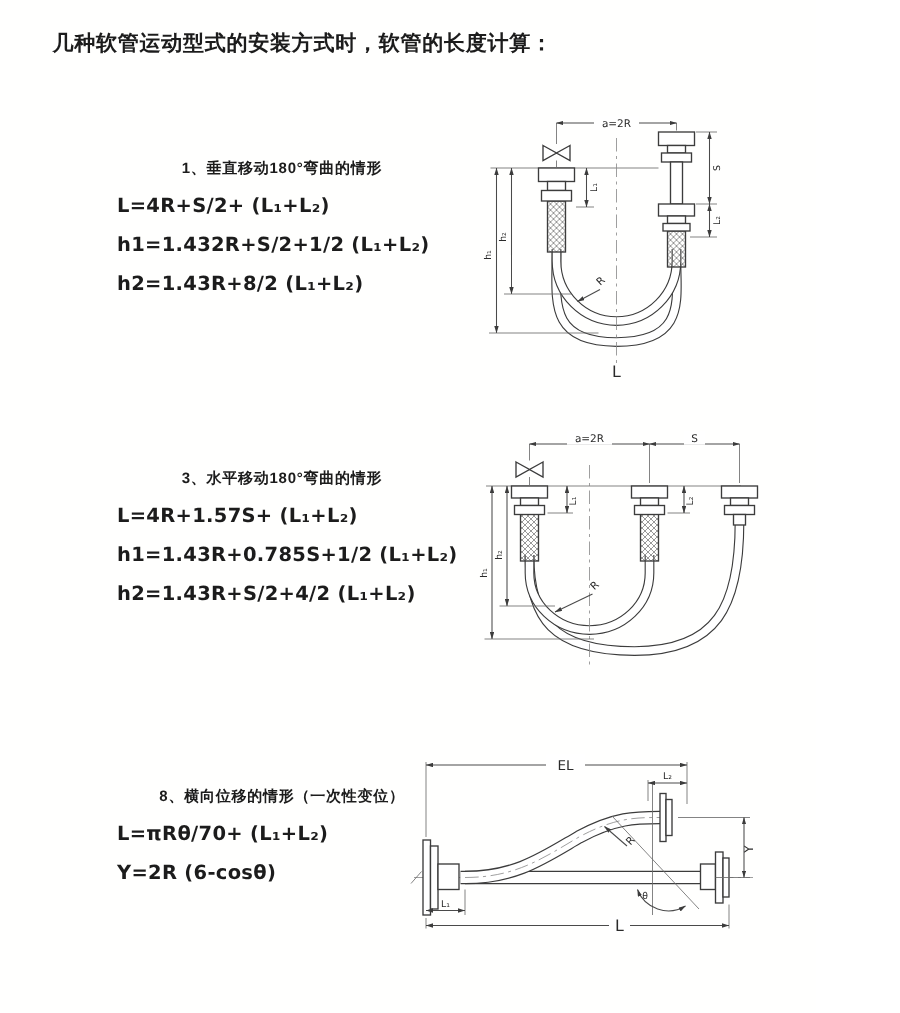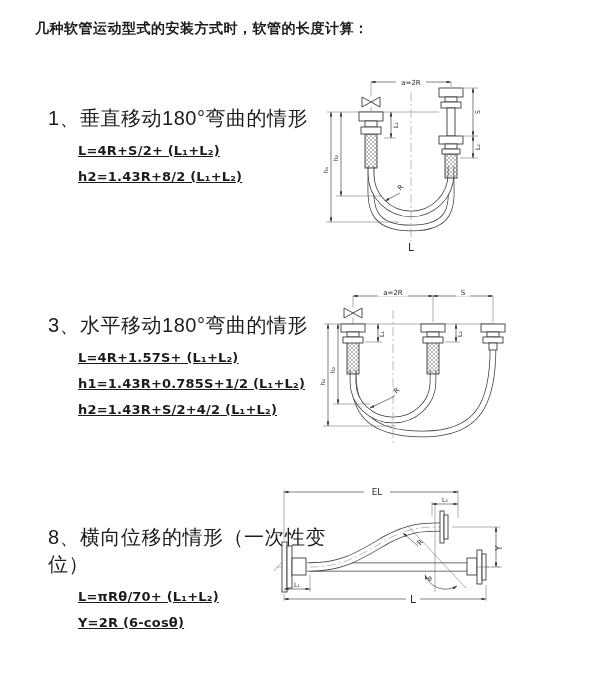--- a/index.html
+++ b/index.html
@@ -1,29 +1,29 @@
 <!DOCTYPE html>
 <html><head>
 <meta charset="utf-8">
 <style>
   html,body{margin:0;padding:0;background:#ffffff;}
   .page{position:relative;width:544px;height:675px;background:#fffffe;overflow:hidden;
         font-family:"Liberation Sans","DejaVu Sans",sans-serif;color:#1c1c1c;}
   .title{position:absolute;left:35px;top:20px;font-size:14px;font-weight:bold;letter-spacing:0.5px;}
   .sec{position:absolute;width:280px;}
-  .sec-h{font-size:20px;font-weight:normal;letter-spacing:0.5px;margin-bottom:6px;}
+  .sec-h{font-size:10px;font-weight:bold;letter-spacing:0.5px;margin-bottom:6px;text-align:center;}
   .fl{font-size:13px;font-weight:bold;padding-left:30px;line-height:26px;letter-spacing:0.2px;
-      font-family:"DejaVu Sans","Liberation Sans",sans-serif;text-decoration:underline;}
+      font-family:"DejaVu Sans","Liberation Sans",sans-serif;}
   #sec1{left:48px;top:105px;}
   #sec2{left:48px;top:312px;}
   #sec3{left:48px;top:524px;}
   .diag{position:absolute;}
   #d1{left:303px;top:72px;}
   #d2{left:298px;top:282px;}
-  #d3{left:272px;top:480px;}
+  #d3{left:272px;top:498px;}
   svg{display:block;}
   .dl{stroke:#4a4a4a;stroke-width:0.7;fill:none;}
   .xl{stroke:#6a6a6a;stroke-width:0.55;fill:none;}
   .ho{stroke:#3c3c3c;stroke-width:6.5;fill:none;}
   .hi{stroke:#ffffff;stroke-width:5;fill:none;}
   .h3o{stroke:#3c3c3c;stroke-width:9;fill:none;}
   .h3i{stroke:#ffffff;stroke-width:7.4;fill:none;}
   .ft{fill:#ffffff;stroke:#3c3c3c;stroke-width:0.9;}
   .cl{stroke:#8a8a8a;stroke-width:0.55;fill:none;stroke-dasharray:9 3 2 3;}
   .bg{fill:#ffffff;stroke:none;}
@@ -34,20 +34,21 @@
 </head>
 <body>
 
 <div class="page">
 
   <div class="title">几种软管运动型式的安装方式时，软管的长度计算：</div>
 
   <div class="sec" id="sec1">
     <div class="sec-h">1、垂直移动180°弯曲的情形</div>
     <div class="fl">L=4R+S/2+ (L₁+L₂)</div>
+    <div class="fl">h1=1.432R+S/2+1/2 (L₁+L₂)</div>
     <div class="fl">h2=1.43R+8/2 (L₁+L₂)</div>
   </div>
 
   <div class="sec" id="sec2">
     <div class="sec-h">3、水平移动180°弯曲的情形</div>
     <div class="fl">L=4R+1.57S+ (L₁+L₂)</div>
     <div class="fl">h1=1.43R+0.785S+1/2 (L₁+L₂)</div>
     <div class="fl">h2=1.43R+S/2+4/2 (L₁+L₂)</div>
   </div>
 

